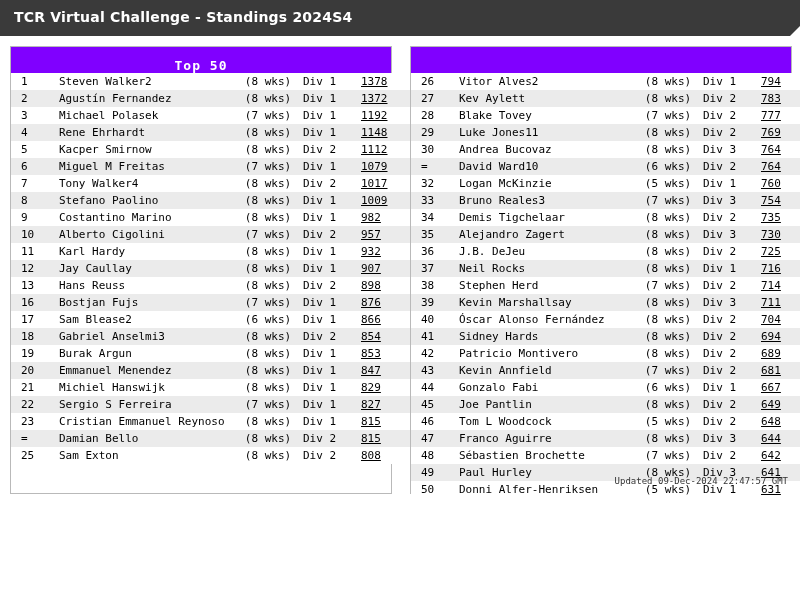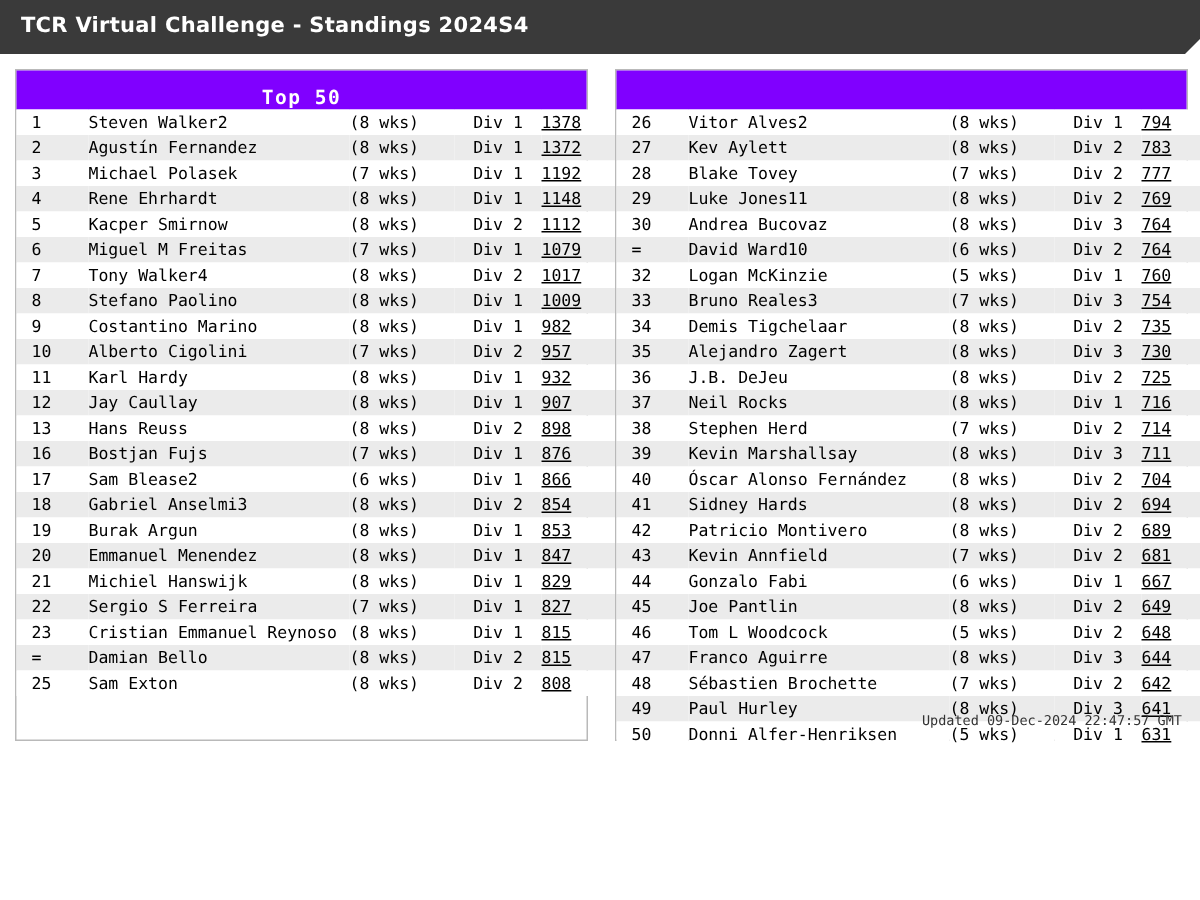--- a/index.html
+++ b/index.html
@@ -104,25 +104,24 @@
     padding-left: 10px !important;
     text-align: left;
   }
   .c-name {
     width: 170px;
     text-align: left;
     padding-right: 4px !important;
   }
   .c-wks {
     width: 70px;
-    text-align: left;
+    text-align: center;
   }
   .c-div {
     width: 58px;
-    text-align: center;
   }
   .c-pts {
     width: 44px;
     padding-right: 8px !important;
     text-decoration: underline;
   }
   .updated {
     position: absolute;
     left: 410px;
     top: 476px;

